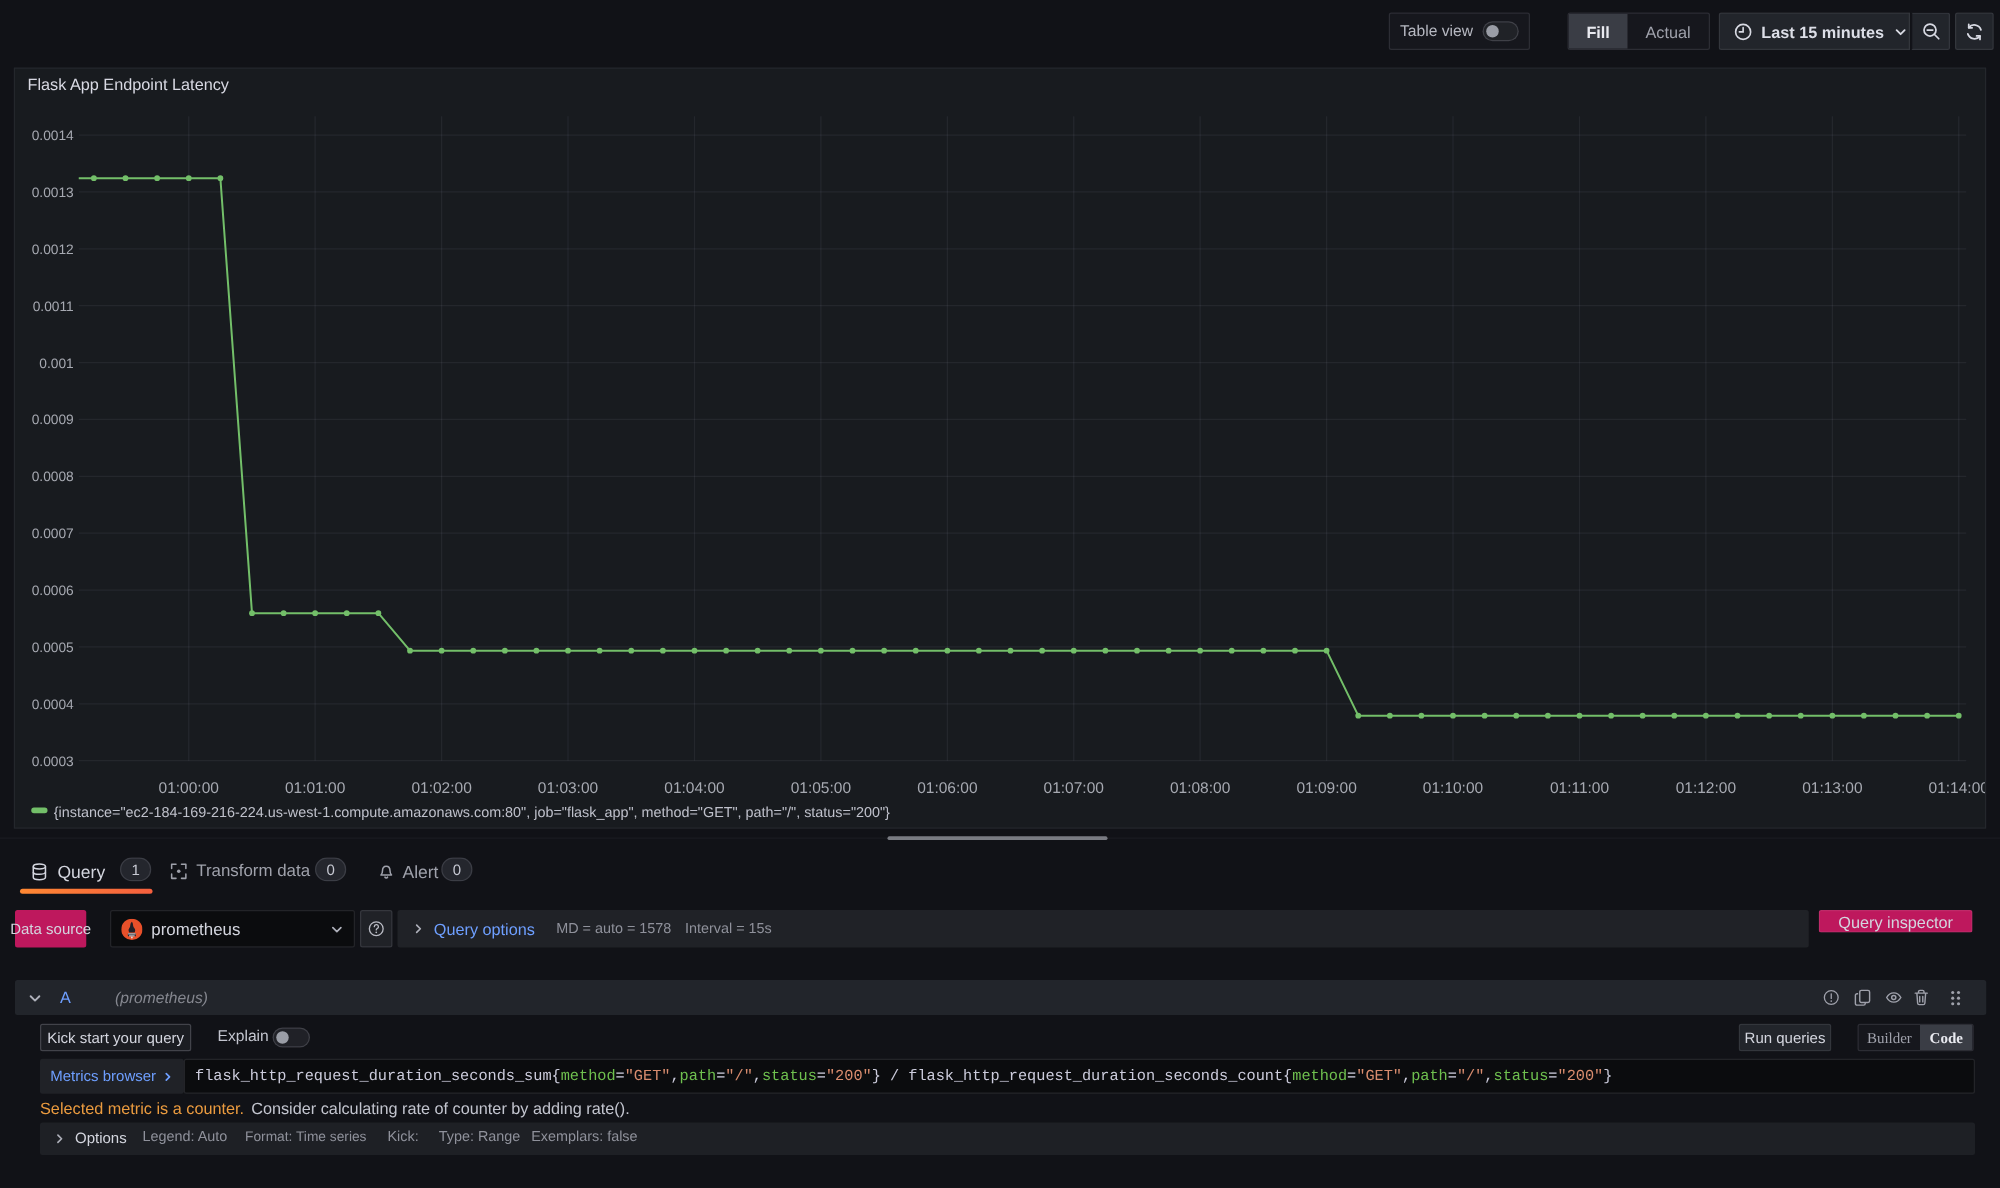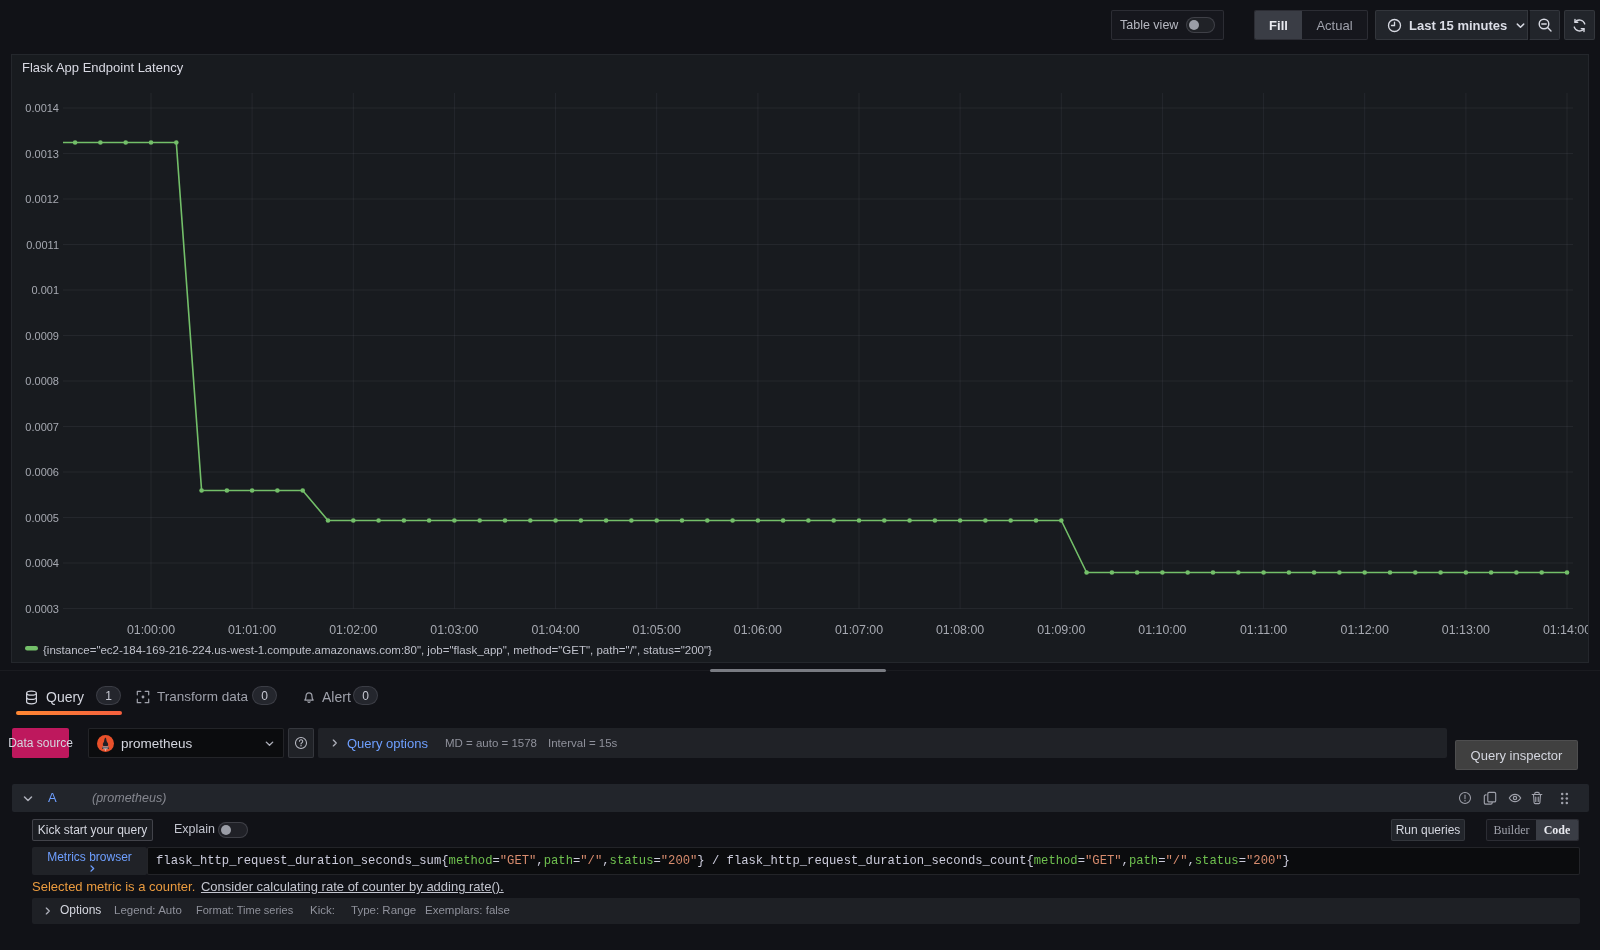--- a/index.html
+++ b/index.html
@@ -253,21 +253,21 @@
         </svg>
   </div>
   <div class="abs" style="left:318px;top:0;width:1129px;height:30px;background:#202227;border-radius:2px;display:flex;align-items:center;padding:0 12px;">
     <svg class="ic" width="10" height="10" viewBox="0 0 12 12" fill="none" stroke="#aeb0ba" stroke-width="1.6">
           <path d="M4 2.5 7.5 6 4 9.5" stroke-linecap="round" stroke-linejoin="round"></path>
         </svg>
     <span style="margin-left:7px;font-size:13px;font-weight:500;color:#6e9fff;">Query options</span>
     <span style="margin-left:17px;font-size:11.5px;color:#8f919b;">MD = auto = 1578</span>
     <span style="margin-left:11px;font-size:11.5px;color:#8f919b;">Interval = 15s</span>
   </div>
-  <div class="abs" style="left:1455px;top:12px;width:123px;height:30px;background:#404040;border:1px solid rgba(204,204,220,0.10);border-radius:2px;display:flex;align-items:center;justify-content:center;font-size:13px;color:#d4d6df;">Query inspector</div>
+  <div class="abs" style="left:1455px;top:0;width:123px;height:18px;background:#be185d;border:1px solid rgba(204,204,220,0.10);border-radius:2px;display:flex;align-items:center;justify-content:center;font-size:13px;color:#d4d6df;">Query inspector</div>
 </div>
 
 <div class="abs" id="rowA" style="left:12px;top:784px;width:1577px;height:28px;background:#22252b;border-radius:2px;">
   <svg class="abs ic" style="left:10px;top:9px;" width="12" height="12" viewBox="0 0 12 12" fill="none" stroke="#aeb0ba" stroke-width="1.5">
         <path d="M2.5 4 6 7.5 9.5 4" stroke-linecap="round" stroke-linejoin="round"></path>
       </svg>
   <div class="abs" style="left:36px;top:6px;font-size:13px;font-weight:500;color:#6e9fff;">A</div>
   <div class="abs" style="left:80px;top:7px;font-size:12.5px;font-style:italic;color:#85878f;">(prometheus)</div>
   <svg class="abs ic" style="left:1446px;top:7px;" width="14" height="14" viewBox="0 0 16 16" fill="none" stroke="#9fa1ab" stroke-width="1.2">
         <circle cx="8" cy="8" r="6.3"></circle>
@@ -303,31 +303,31 @@
   <div class="abs" style="left:142px;top:10px;font-size:12.5px;color:#c3c5cf;">Explain</div>
   <div class="abs" style="left:186px;top:10px;width:30px;height:16px;background:#202127;border:1px solid rgba(204,204,220,0.18);border-radius:8px;">
     <span style="position:absolute;left:2px;top:2px;width:10px;height:10px;border-radius:50%;background:#9a9da6;"></span>
   </div>
   <div class="abs" style="left:1359px;top:7px;width:74px;height:22px;background:#22252b;border:1px solid rgba(204,204,220,0.10);border-radius:2px;display:flex;align-items:center;justify-content:center;font-size:12px;font-weight:500;color:#d4d6df;">Run queries</div>
   <div class="abs" style="left:1454px;top:7px;width:93px;height:22px;border:1px solid rgba(204,204,220,0.12);border-radius:2px;background:#16171d;display:flex;align-items:stretch;overflow:hidden;font-family:Liberation Serif, serif;">
     <div style="flex:1;display:flex;align-items:center;justify-content:center;font-size:12px;color:#9fa1ab;">Builder</div>
     <div style="width:42px;background:#3a3d45;display:flex;align-items:center;justify-content:center;font-size:12px;font-weight:700;color:#e9eaf0;">Code</div>
   </div>
 
-  <div class="abs" style="left:0;top:35px;width:115px;height:28px;background:#202227;border-radius:2px;display:flex;align-items:center;justify-content:center;flex-direction:column;">
+  <div class="abs" style="left:0;top:35px;width:115px;height:28px;background:#202227;border-radius:2px;display:flex;align-items:center;justify-content:center;">
     <span style="font-size:12px;font-weight:500;color:#6e9fff;">Metrics browser</span>
     <svg class="ic" style="margin-left:5px" width="9" height="9" viewBox="0 0 12 12" fill="none" stroke="#6e9fff" stroke-width="1.8">
           <path d="M4 2.5 7.5 6 4 9.5" stroke-linecap="round" stroke-linejoin="round"></path>
         </svg>
   </div>
   <div class="abs" style="left:115px;top:35px;width:1433px;height:28px;background:#0b0c0e;border:1px solid rgba(204,204,220,0.13);border-radius:2px;display:flex;align-items:center;padding:0 8px;font-family:'Liberation Mono',monospace;font-size:12.2px;white-space:pre;color:#ccccdc;">flask_http_request_duration_seconds_sum{<span style="color:#6fc04f">method</span>=<span style="color:#d88c6e">"GET"</span>,<span style="color:#6fc04f">path</span>=<span style="color:#d88c6e">"/"</span>,<span style="color:#6fc04f">status</span>=<span style="color:#d88c6e">"200"</span>} / flask_http_request_duration_seconds_count{<span style="color:#6fc04f">method</span>=<span style="color:#d88c6e">"GET"</span>,<span style="color:#6fc04f">path</span>=<span style="color:#d88c6e">"/"</span>,<span style="color:#6fc04f">status</span>=<span style="color:#d88c6e">"200"</span>}</div>
 
   <div class="abs" style="left:0;top:67px;font-size:13px;">
     <span style="color:#eb9b3f;">Selected metric is a counter.</span>
-    <span style="color:#c3c5cf;text-decoration:underline;margin-left:2px;">Consider calculating rate of counter by adding rate().</span>
+    <span style="color:#c3c5cf;margin-left:2px;">Consider calculating rate of counter by adding rate().</span>
   </div>
 
   <div class="abs" style="left:0;top:86px;width:1548px;height:26px;background:#1e2025;border-radius:2px;">
     <svg class="abs ic" style="left:11px;top:8px;" width="10" height="10" viewBox="0 0 12 12" fill="none" stroke="#aeb0ba" stroke-width="1.6">
           <path d="M4 2.5 7.5 6 4 9.5" stroke-linecap="round" stroke-linejoin="round"></path>
         </svg>
     <span class="abs" style="left:28px;top:5px;font-size:12px;font-weight:500;color:#d4d6df;">Options</span>
     <span class="abs" style="left:82px;top:6px;font-size:11.5px;color:#8f919b;">Legend: Auto</span>
     <span class="abs" style="left:164px;top:6px;font-size:11px;color:#8f919b;">Format: Time series</span>
     <span class="abs" style="left:278px;top:6px;font-size:11.5px;color:#8f919b;">Kick:</span>

